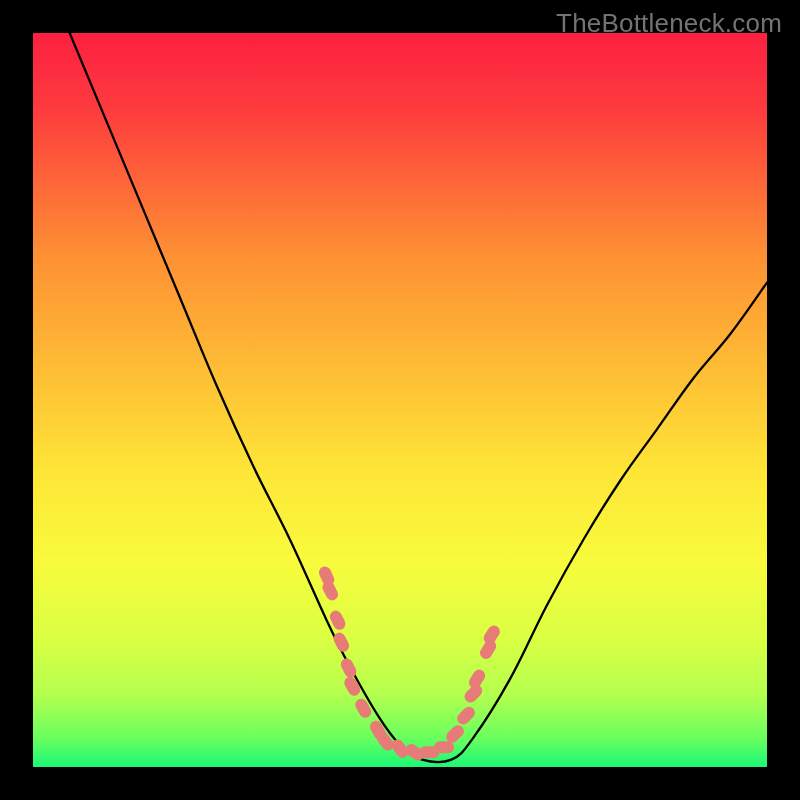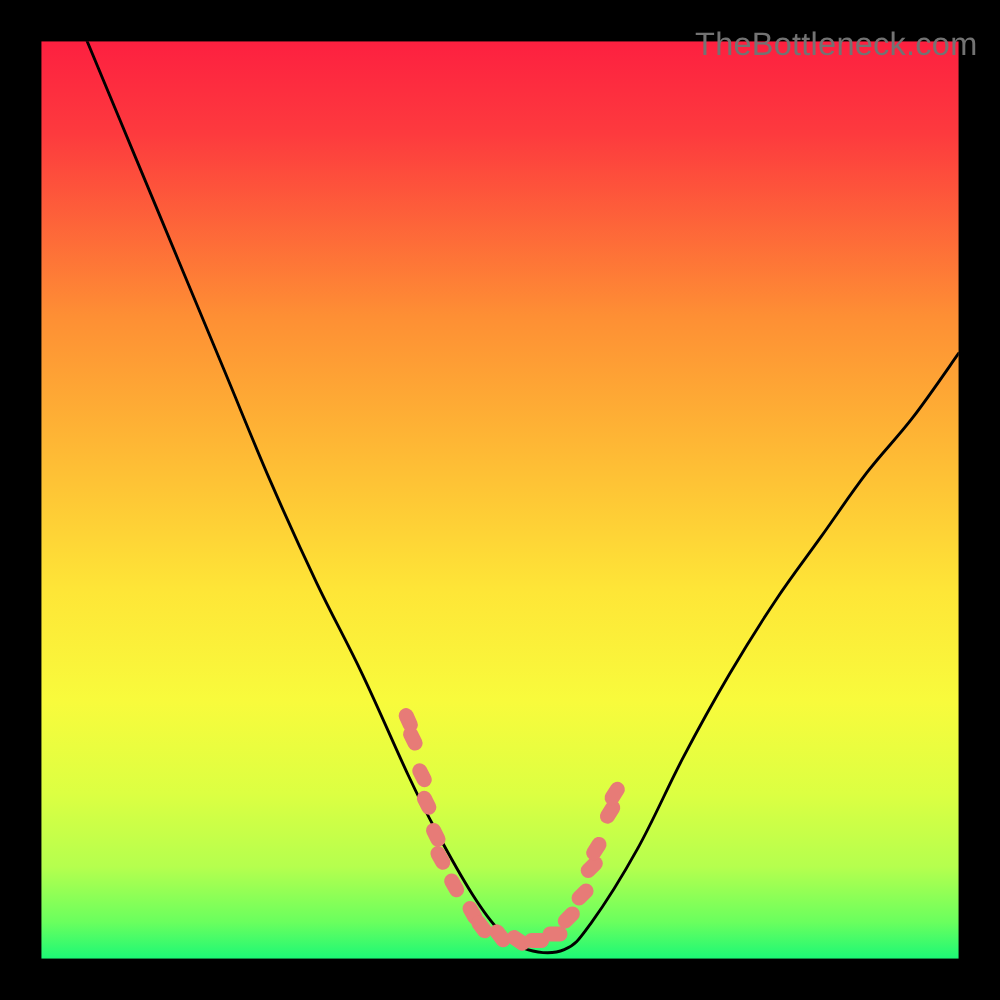--- a/index.html
+++ b/index.html
@@ -12,21 +12,21 @@
     background: #000;
   }
   .outer {
     width: 800px;
     height: 800px;
     background: #000;
     position: relative;
   }
   .watermark {
     position: absolute;
-    top: 20px;
+    top: 8px;
     right: 18px;
     color: #737373;
     font-size: 26px;
     font-weight: 500;
     letter-spacing: 0.2px;
     z-index: 5;
   }
   .chart-wrap {
     position: absolute;
     left: 33px;

